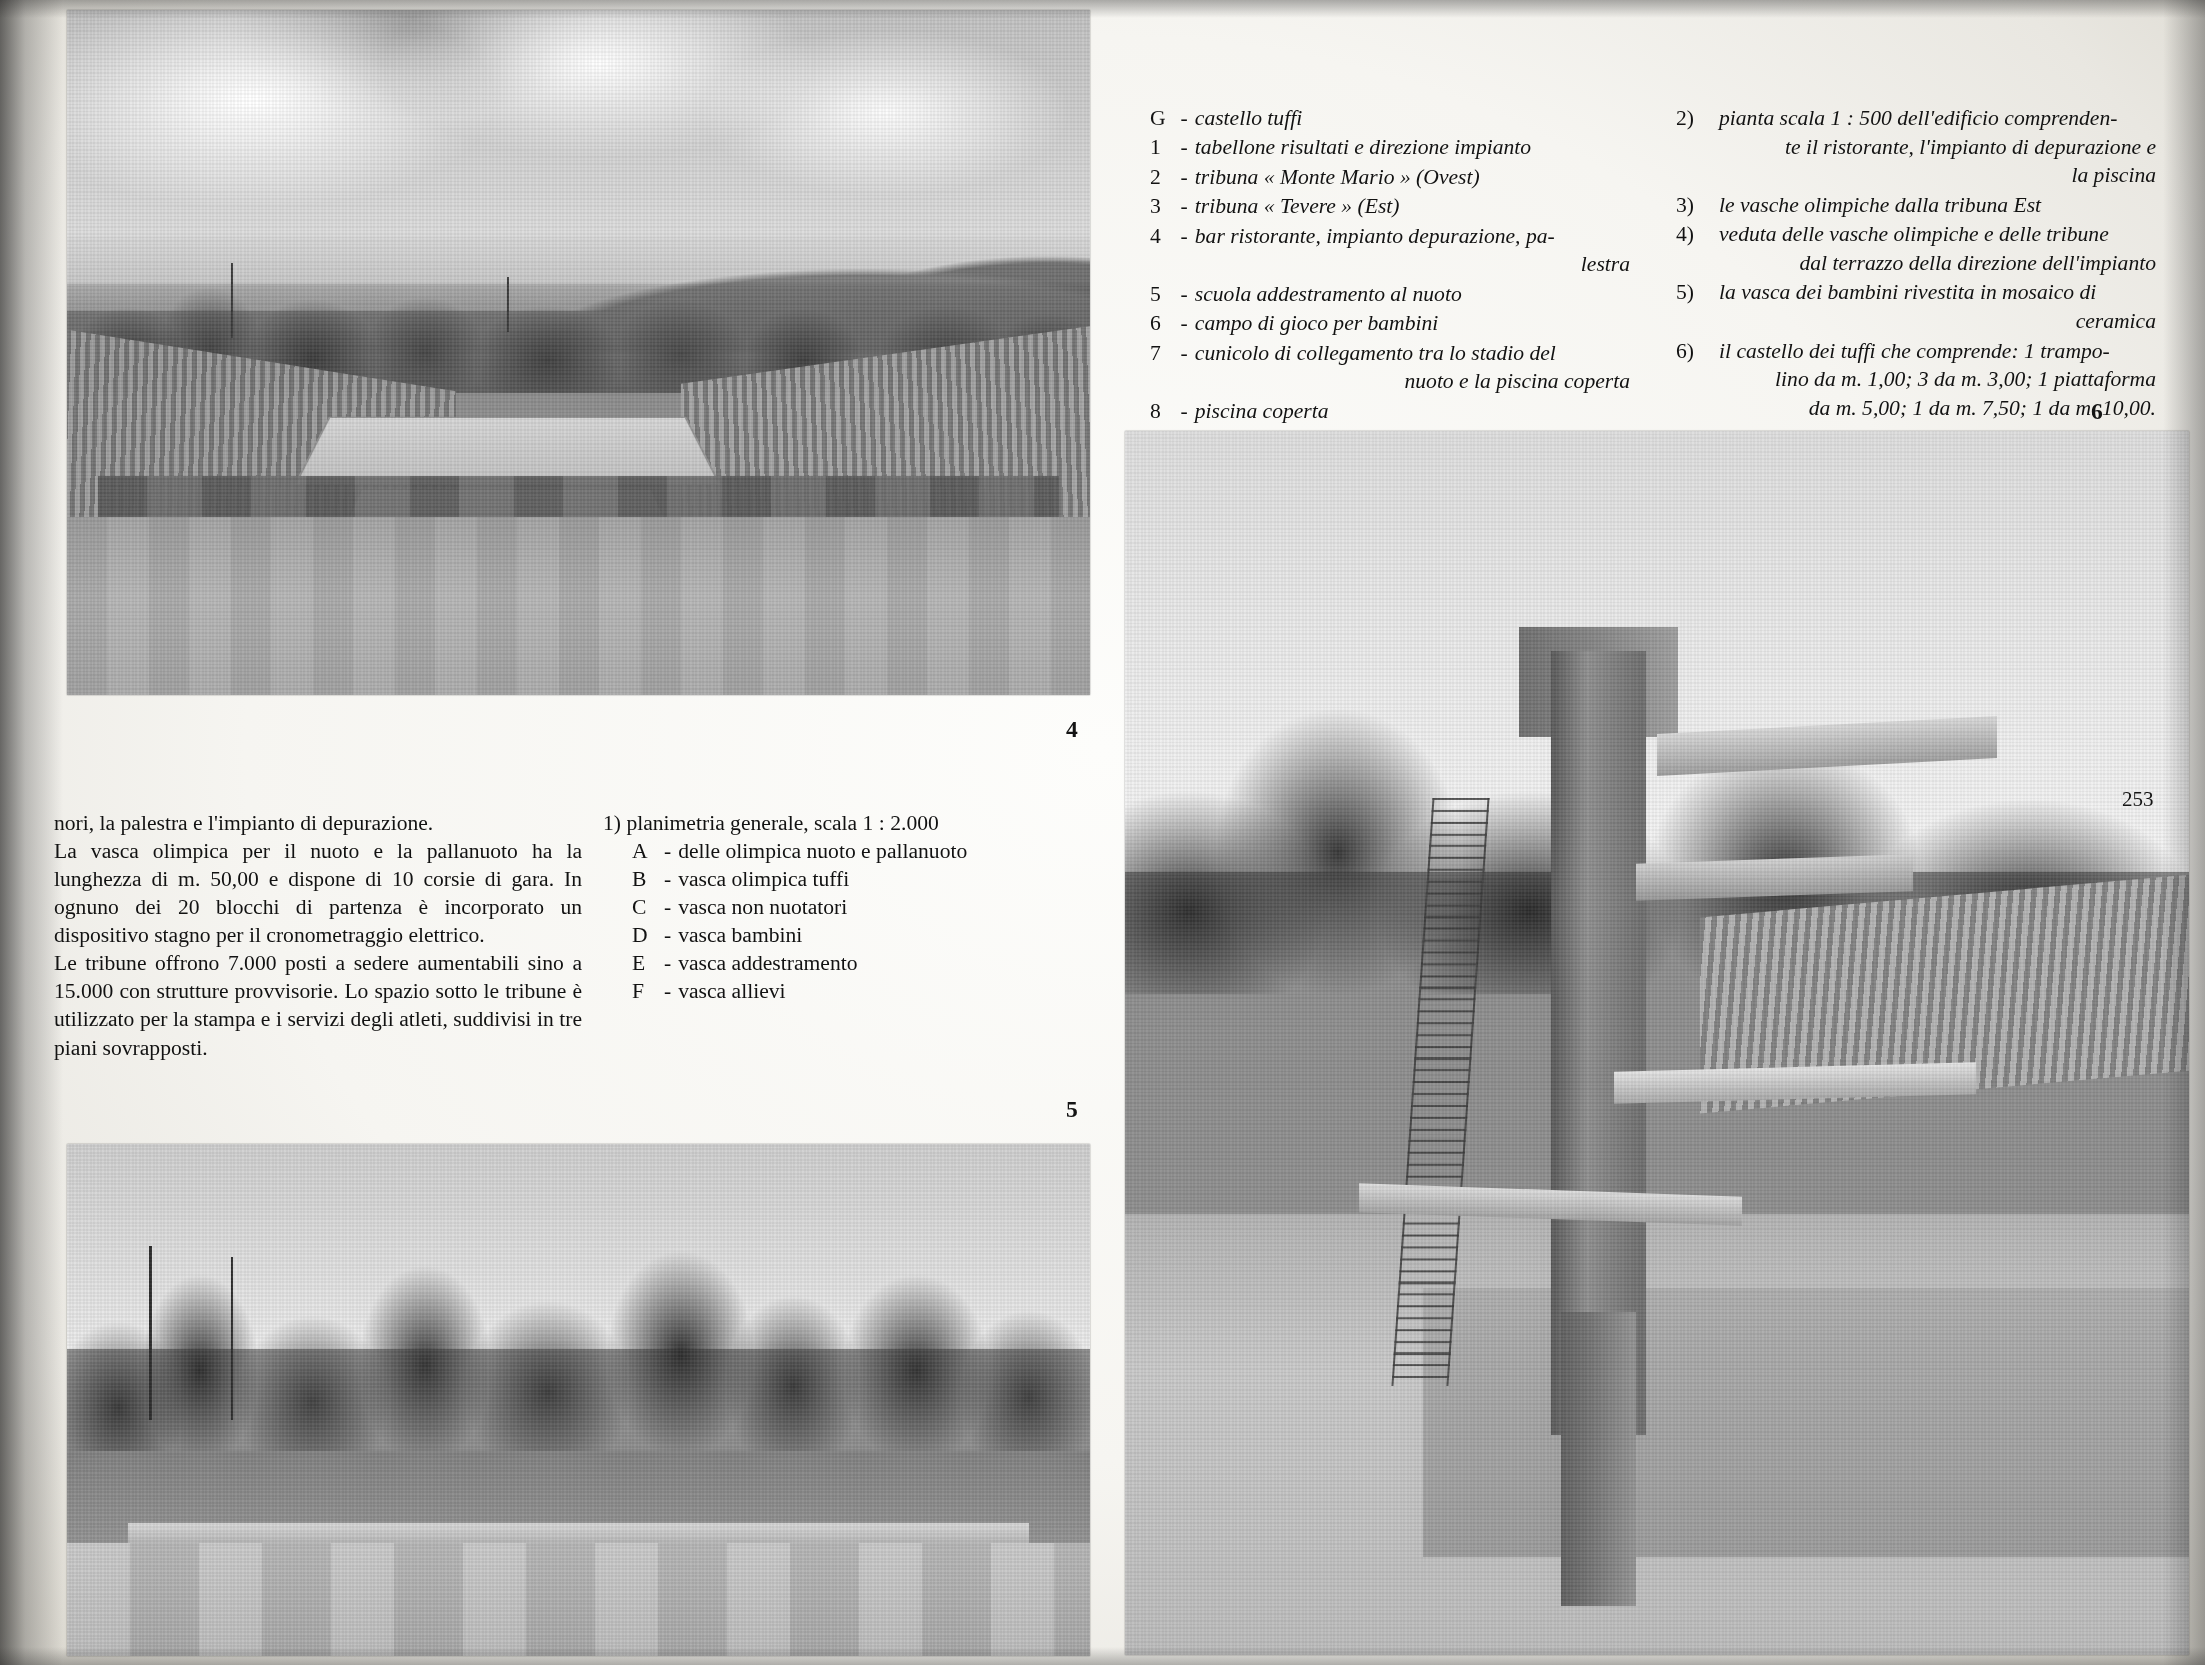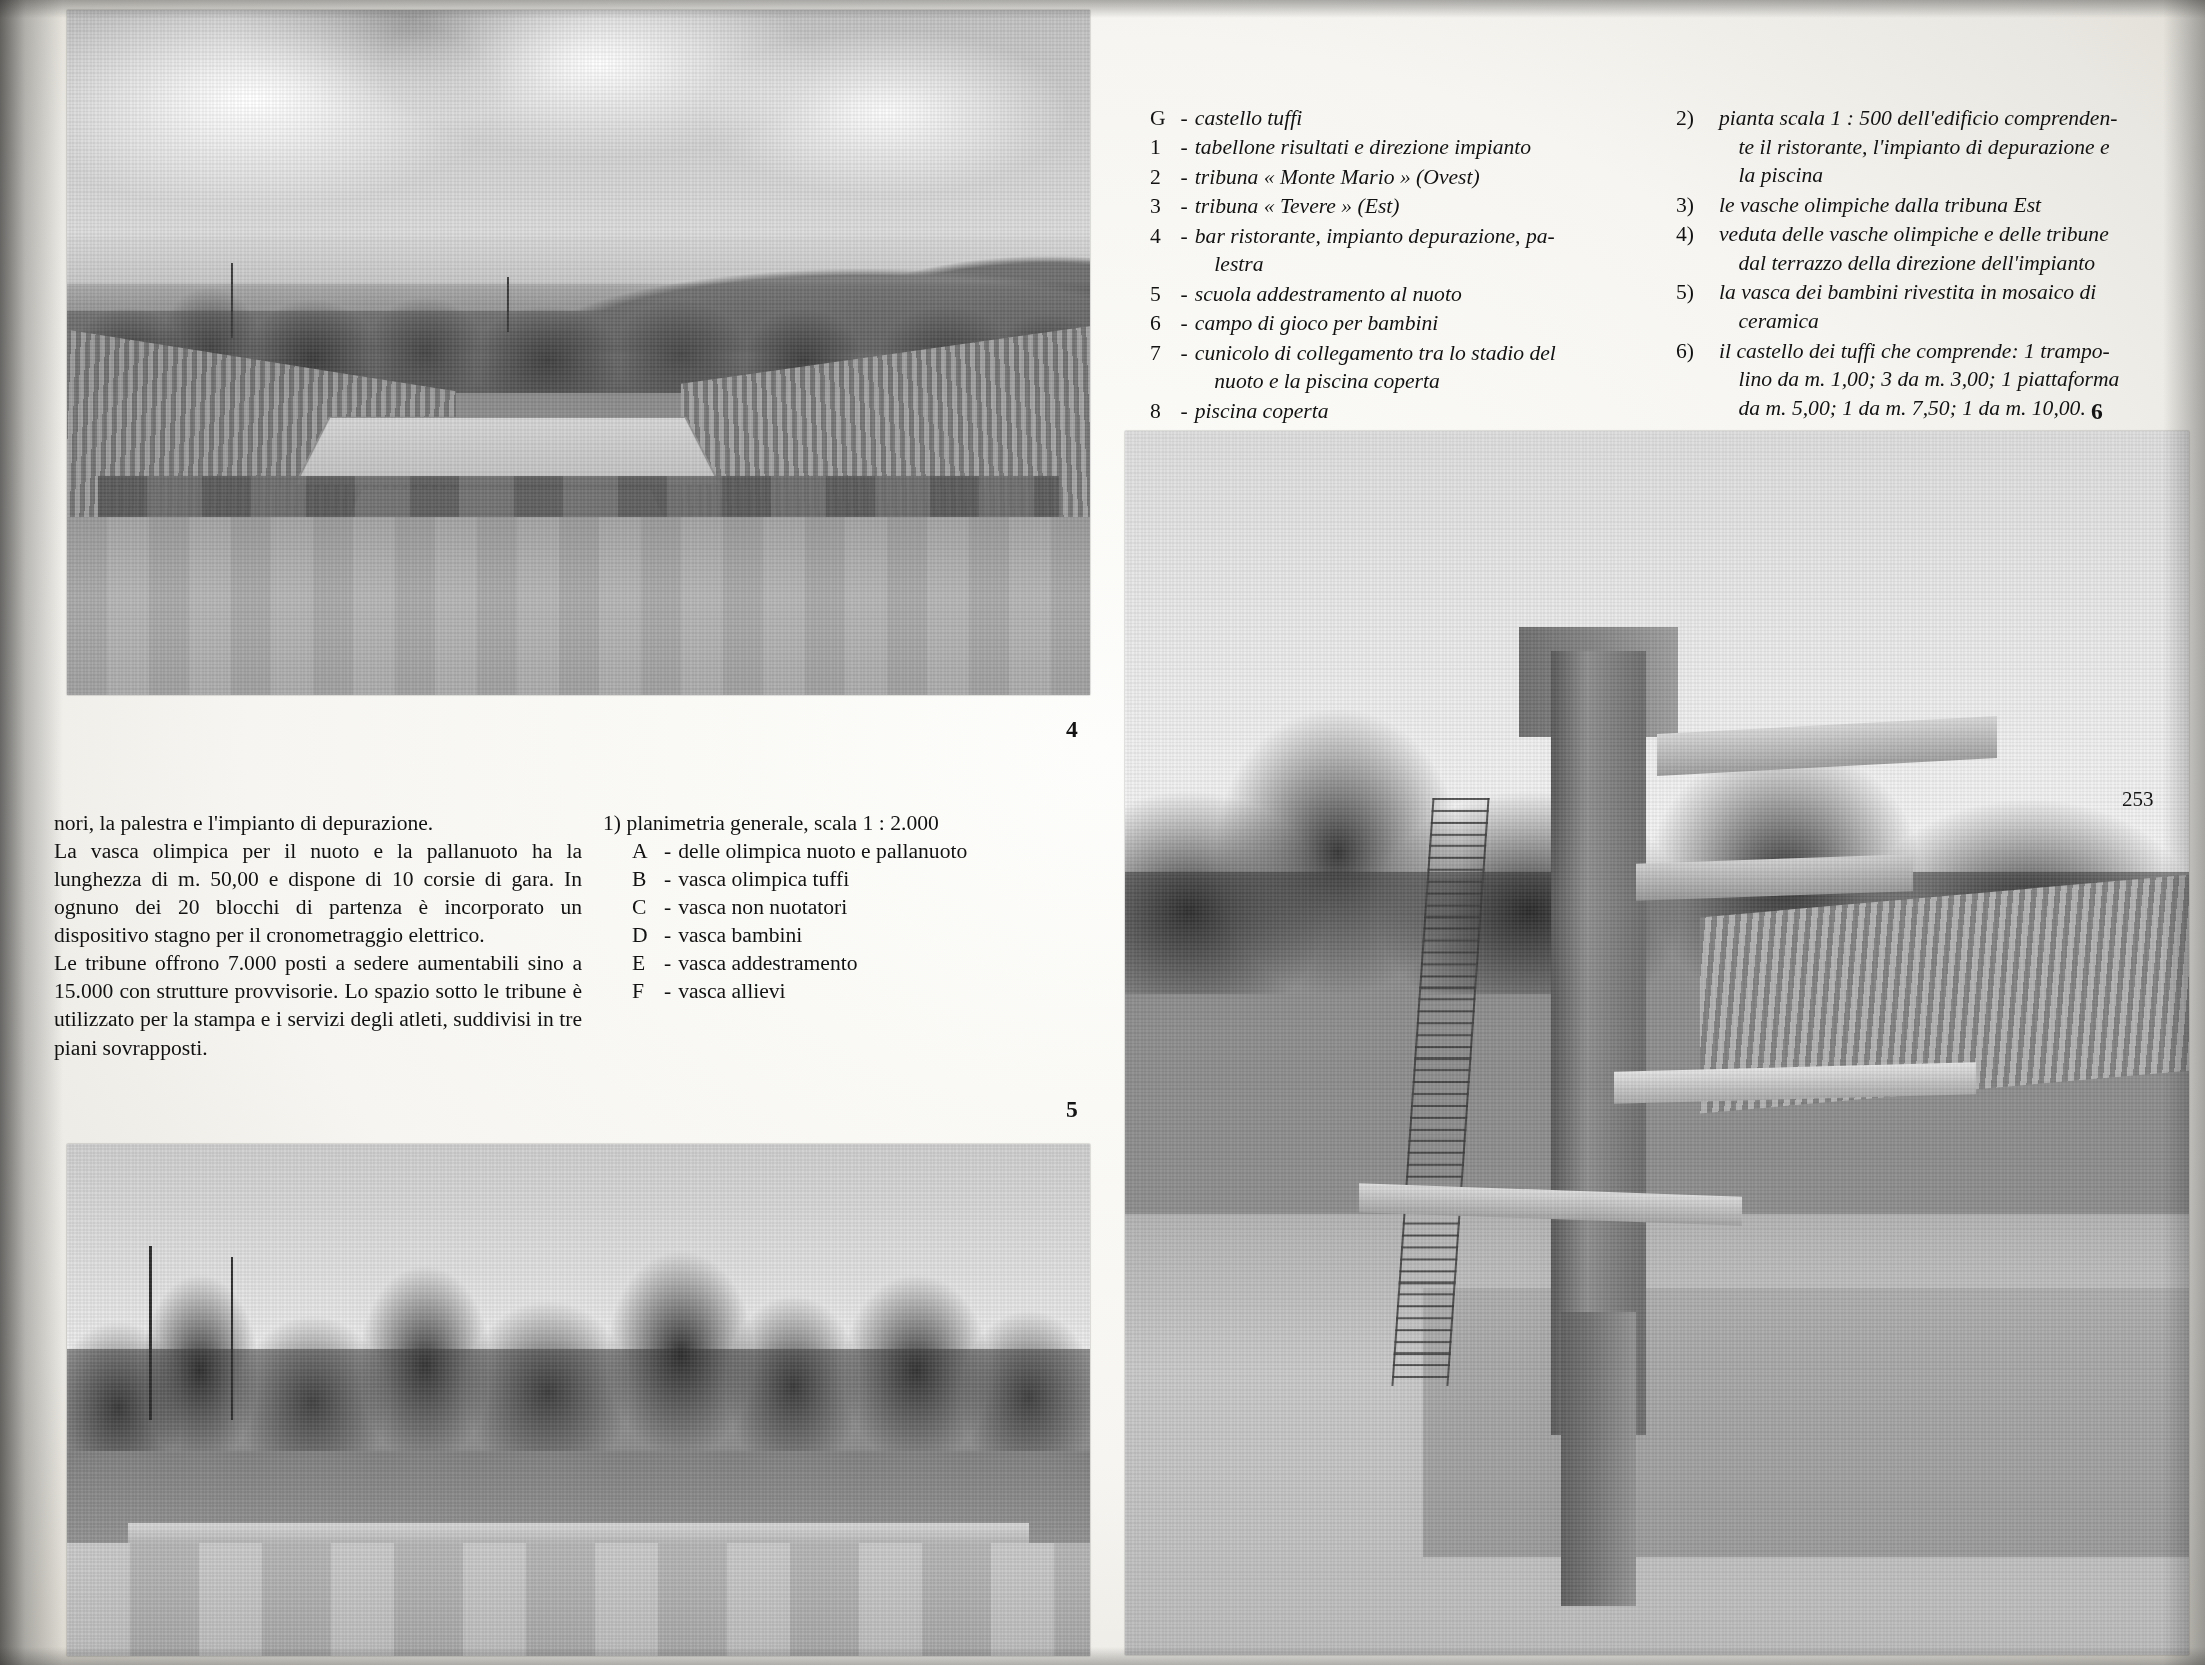--- a/index.html
+++ b/index.html
@@ -273,21 +273,21 @@
   .caption-col { width: 480px; }
   .key-row { display: flex; margin-bottom: 0.7px; }
   .key-label {
     flex: 0 0 auto;
     min-width: 23.6px;
     text-align: left;
     white-space: pre;
   }
   .key-dash { flex: 0 0 auto; padding: 0 7px; }
   .key-text { flex: 1 1 auto; font-style: italic; }
-  .key-text .ind { display: block; text-indent: 19.5px; }
+  .key-text .ind { display: block; text-indent: 19.5px; text-align: right; }
 
   
   .body-text {
     position: absolute;
     top: 809px;
     display: flex;
     gap: 35px;
     font-size: 21.6px;
     line-height: 1.30;
     color: #121212;

